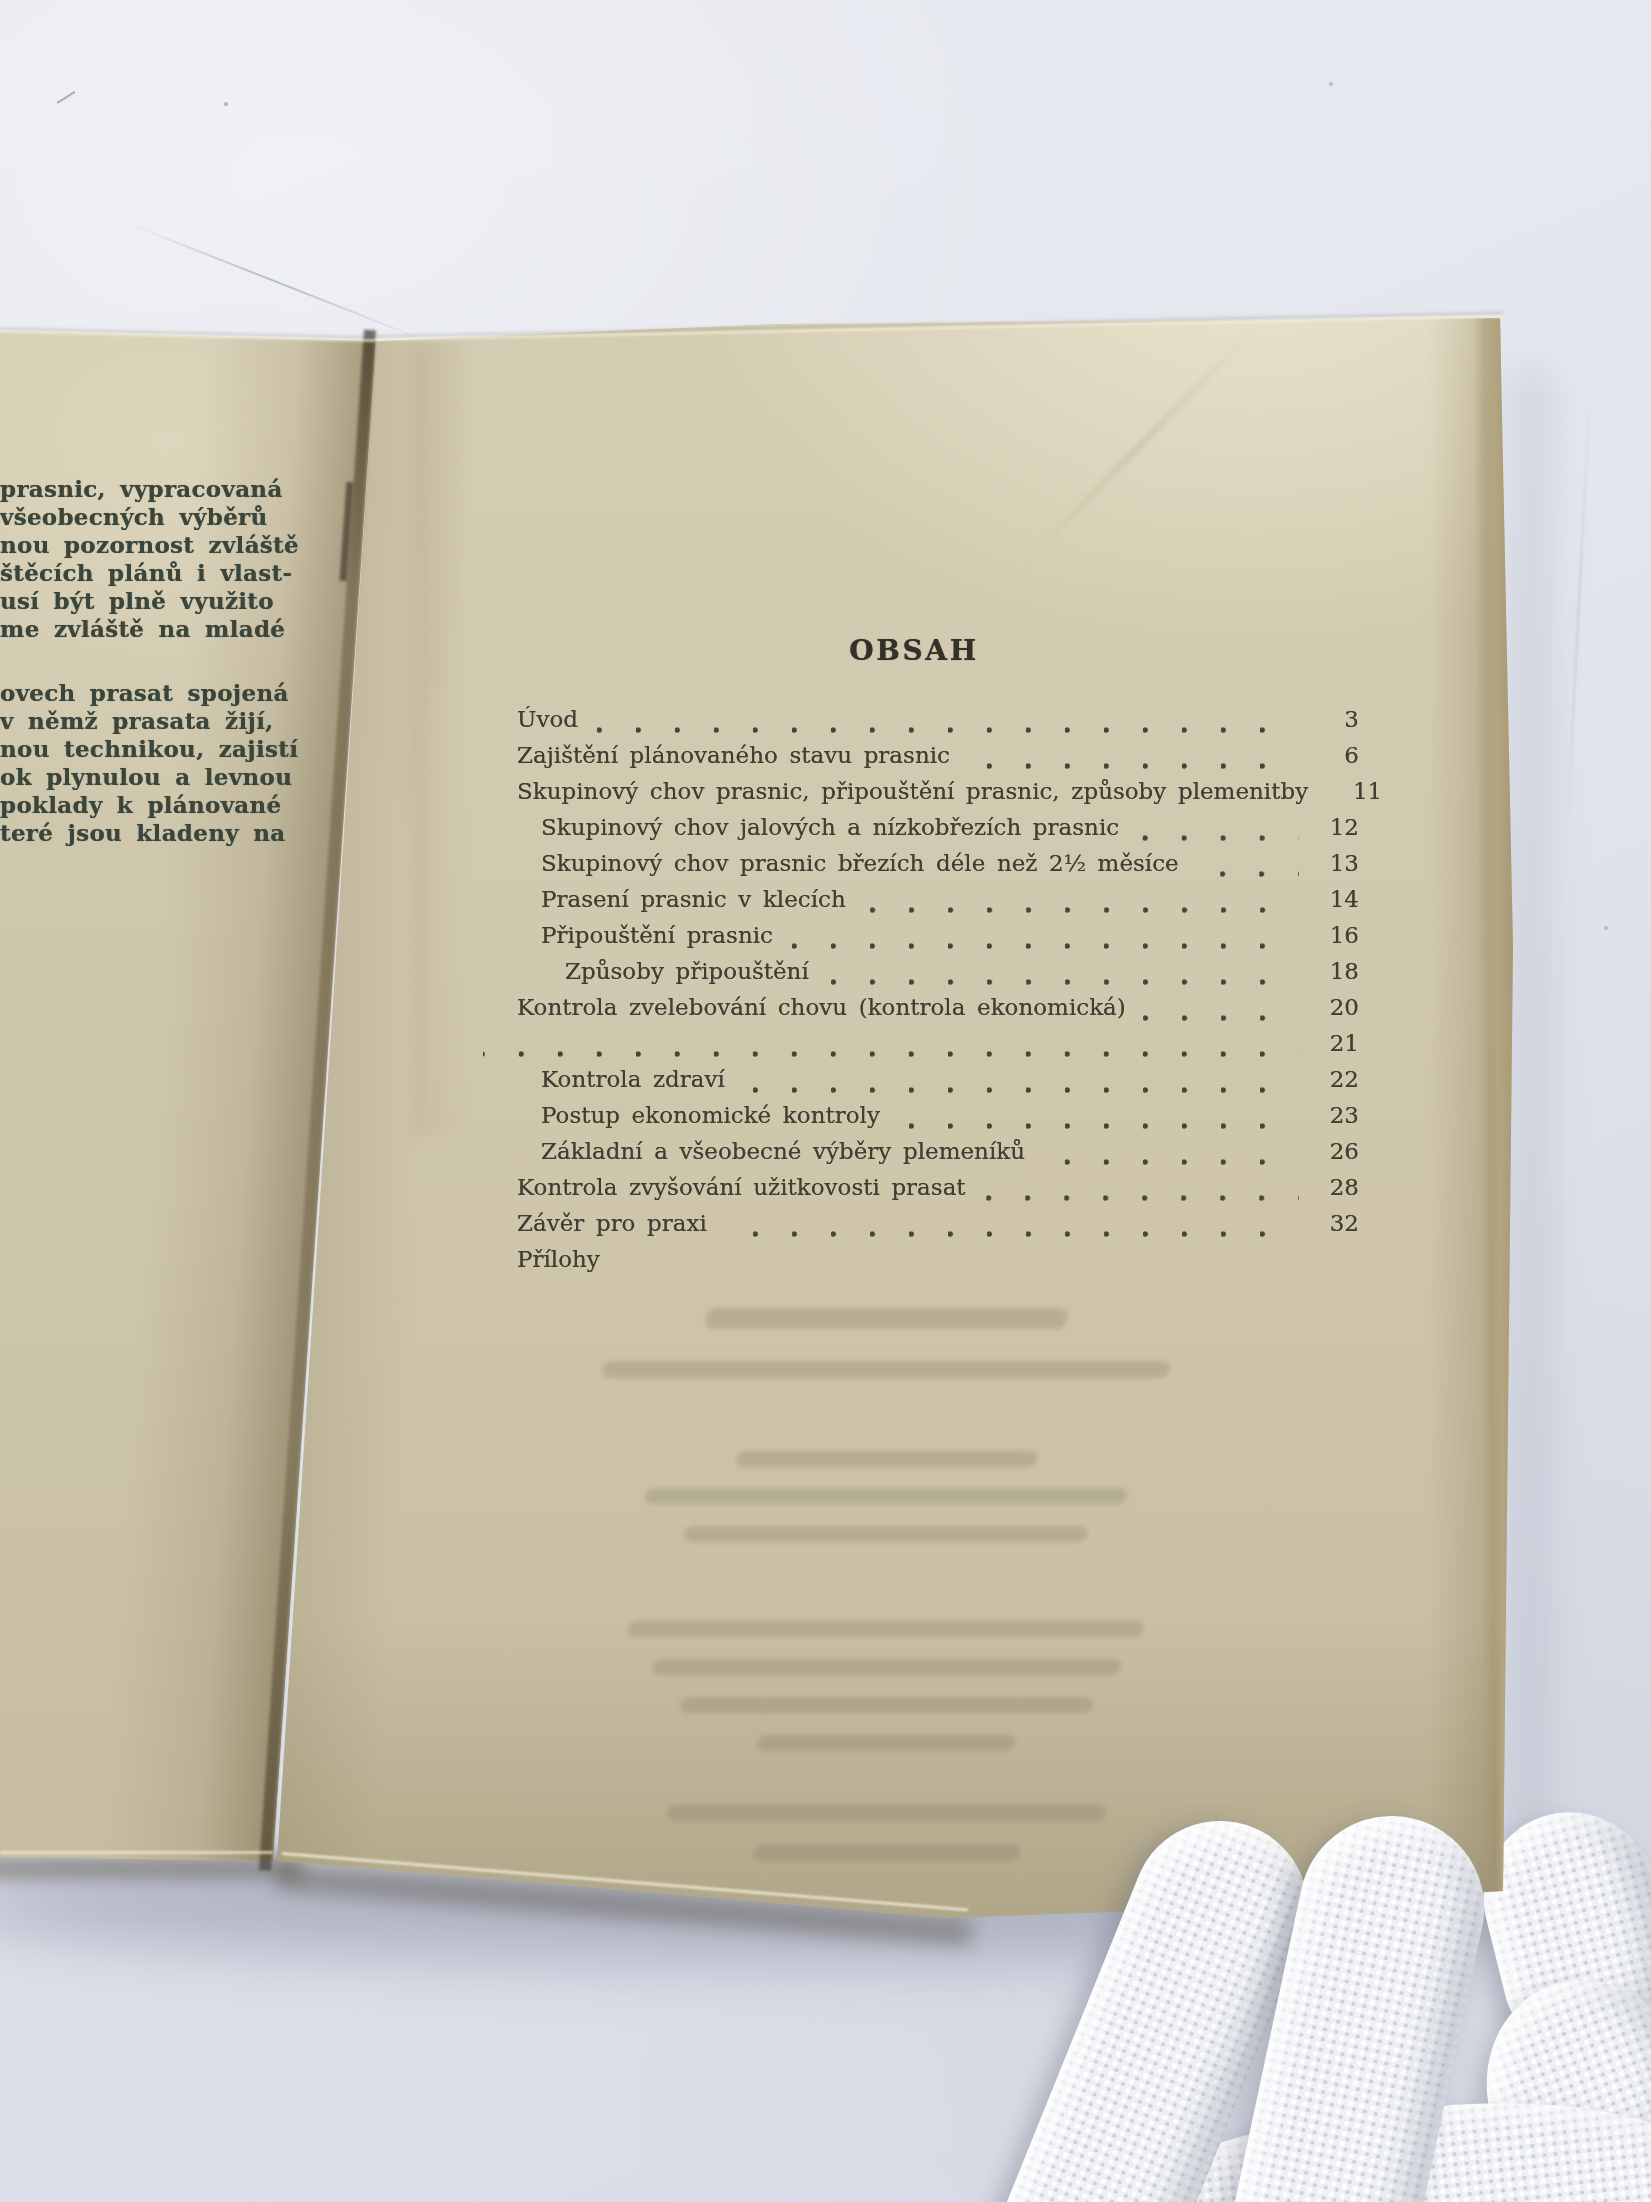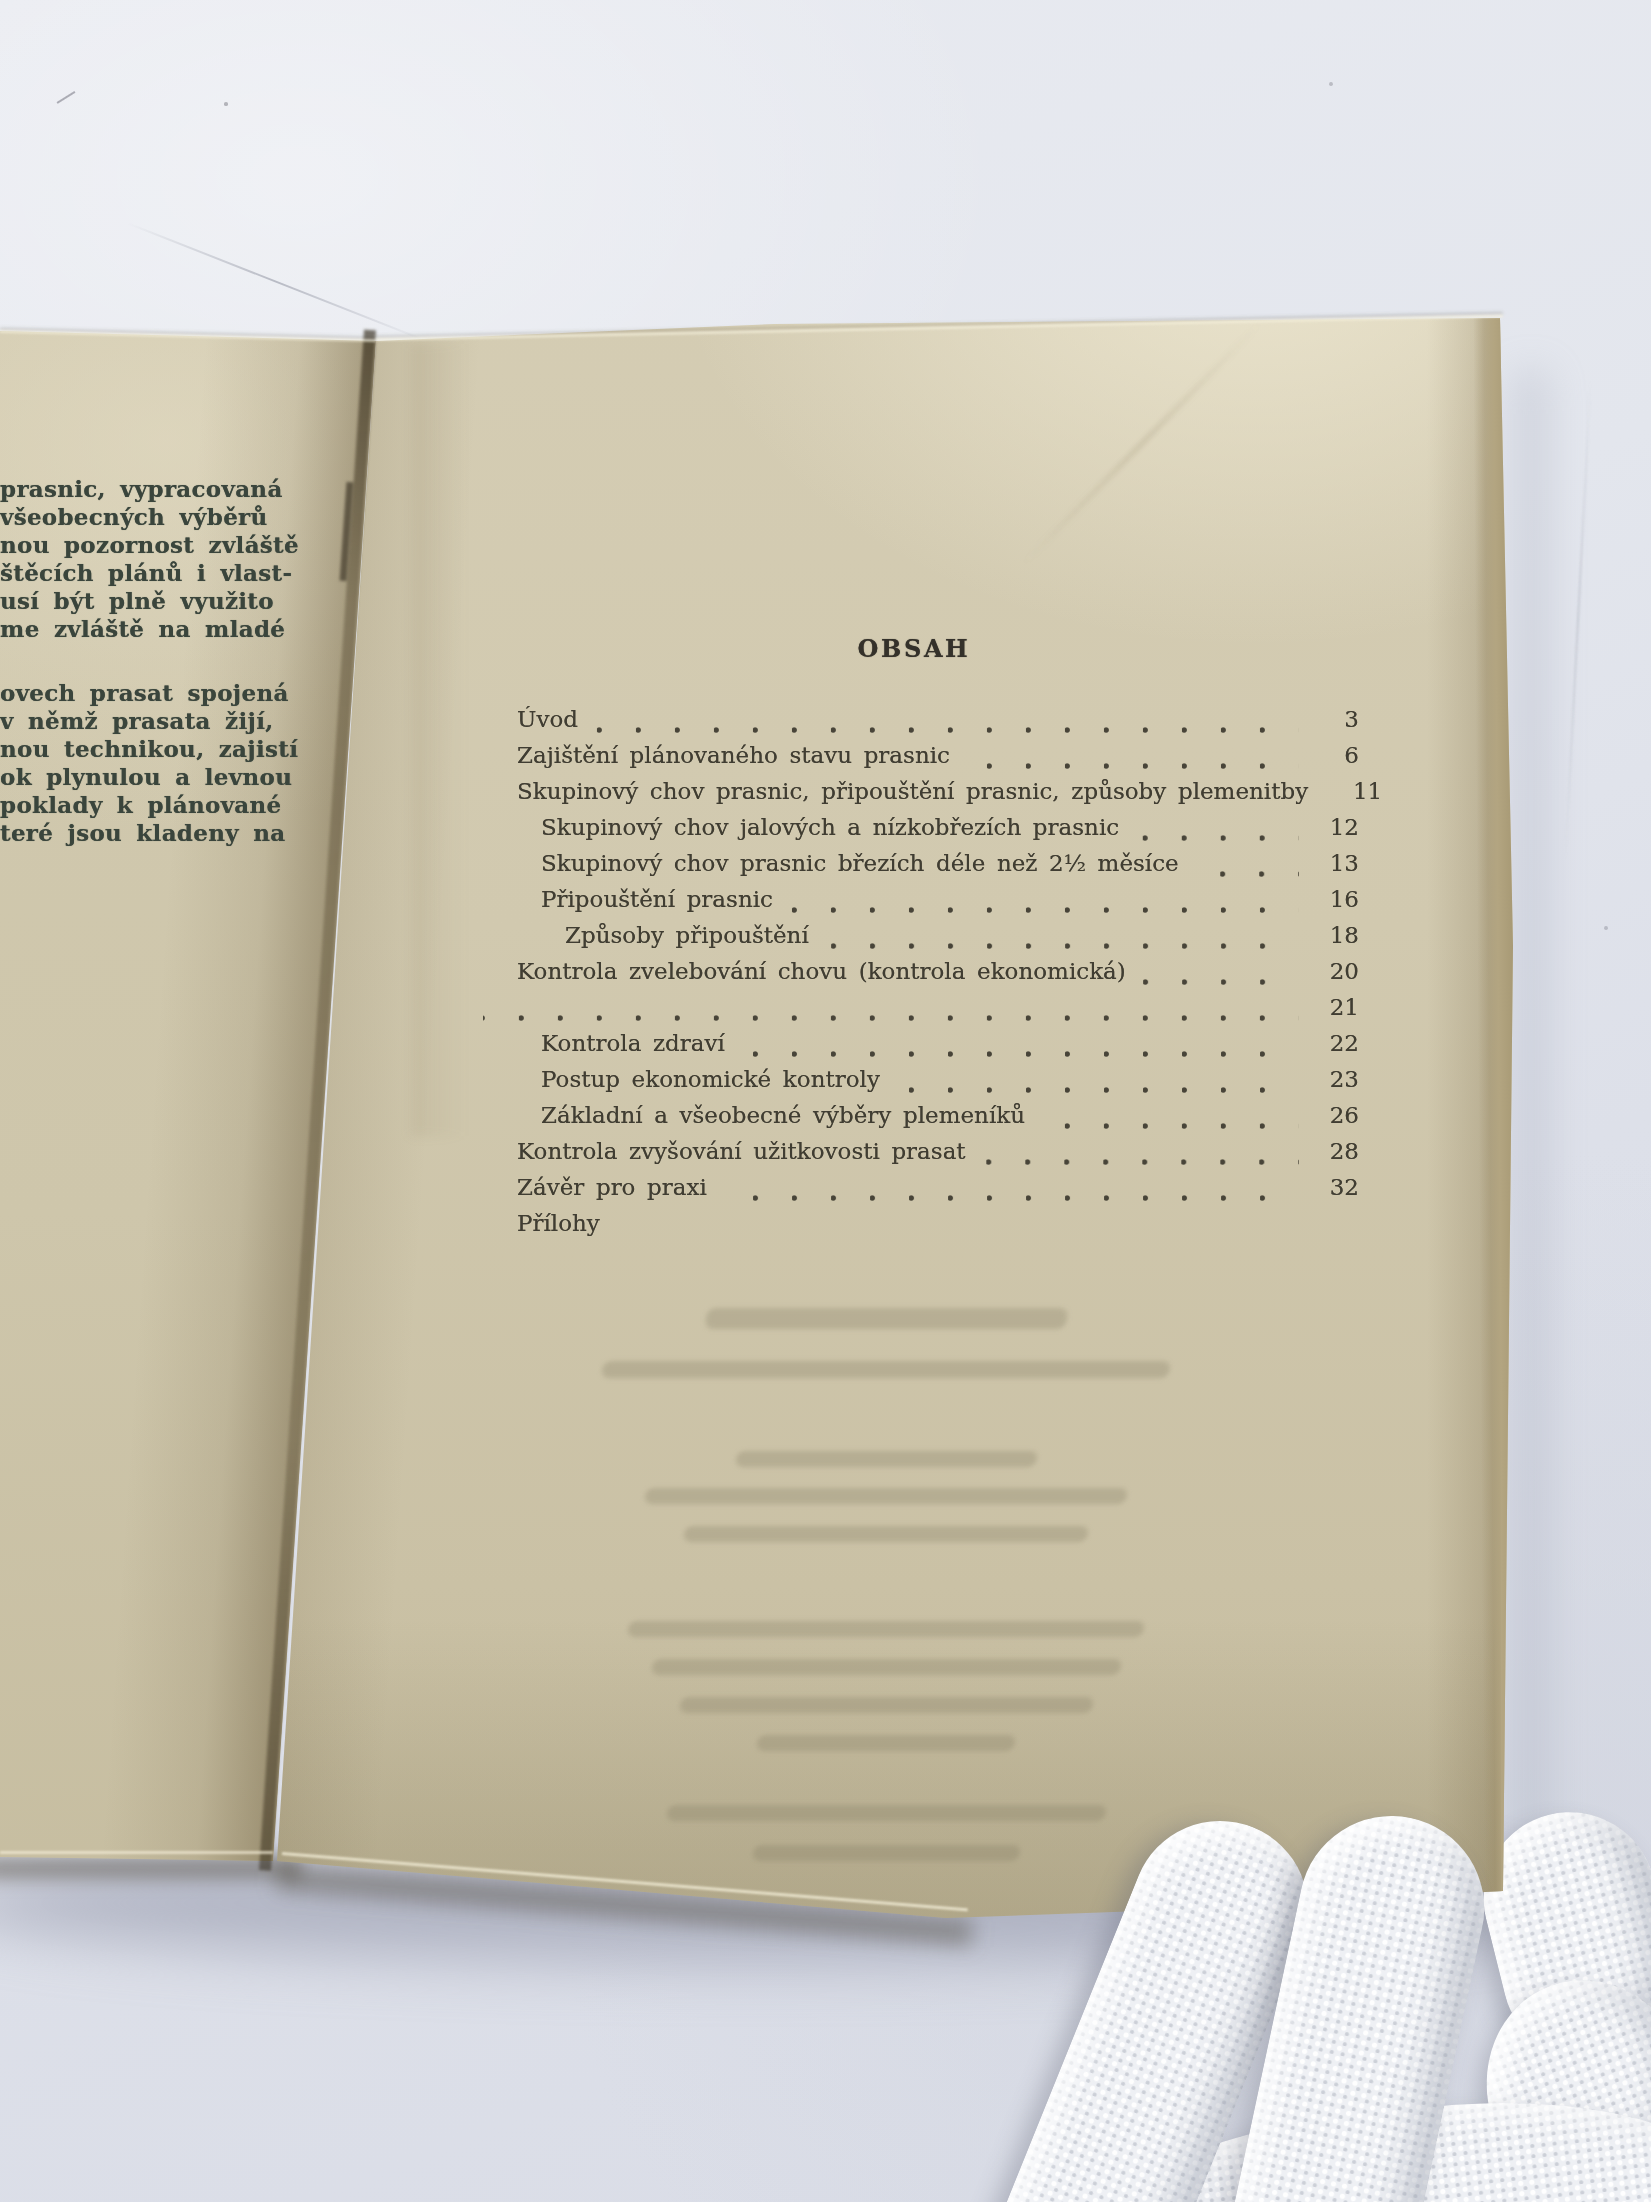--- a/index.html
+++ b/index.html
@@ -85,21 +85,21 @@
   .bottom-rim-left{position:absolute;left:0;top:1851px;width:273px;height:2.6px;
     background:rgba(243,237,215,.7);filter:blur(0.9px);z-index:4;}
   
   .left-text{position:absolute;left:0;top:475px;width:304px;color:#3a453c;
     font-weight:700;font-size:23px;word-spacing:6px;letter-spacing:0.3px;
     text-shadow:0 0 0.7px rgba(58,69,60,.8);}
   .lline{height:28px;line-height:28px;white-space:nowrap;text-align:left;}
   .pbreak{height:36px;}
   
   .toc-title{position:absolute;left:469px;top:634px;width:890px;text-align:center;
-    font-size:24px;font-weight:700;letter-spacing:2.6px;color:#34312a;
+    font-size:28px;font-weight:700;letter-spacing:2.6px;color:#34312a;
     text-shadow:0 0 0.9px rgba(52,49,42,.8);}
   .toc{position:absolute;left:469px;top:706px;width:890px;color:#403d32;
     font-size:23px;word-spacing:4.3px;text-shadow:0 0 0.6px rgba(64,61,50,.75);}
   .toc-row{display:flex;align-items:baseline;height:36px;}
   .toc-row .lbl{white-space:nowrap;margin-left:48px;}
   .toc-row.i1 .lbl{padding-left:24px;}
   .toc-row.i2 .lbl{padding-left:48px;}
   .leader{flex:1;height:10.3px;align-self:flex-end;margin:0 10.3px 6.9px 13.8px;
     background-image:radial-gradient(circle at 2.2px 5.2px,rgba(64,61,50,.95) 2.2px,rgba(64,61,50,0) 3.3px);
     background-size:39px 10.3px;background-repeat:repeat-x;background-position:right bottom;}
@@ -209,20 +209,25 @@
           <span class="lbl">Skupinový chov jalových a nízkobřezích prasnic</span>
           <span class="leader"></span>
           <span class="pnum">12</span>
         </div>
         <div class="toc-row i1">
           <span class="lbl">Skupinový chov prasnic březích déle než 2½ měsíce</span>
           <span class="leader"></span>
           <span class="pnum">13</span>
         </div>
         <div class="toc-row i1">
+          <span class="lbl">Prasení prasnic v klecích</span>
+          <span class="leader"></span>
+          <span class="pnum">14</span>
+        </div>
+        <div class="toc-row i1">
           <span class="lbl">Připouštění prasnic</span>
           <span class="leader"></span>
           <span class="pnum">16</span>
         </div>
         <div class="toc-row i2">
           <span class="lbl">Způsoby připouštění</span>
           <span class="leader"></span>
           <span class="pnum">18</span>
         </div>
         <div class="toc-row">

